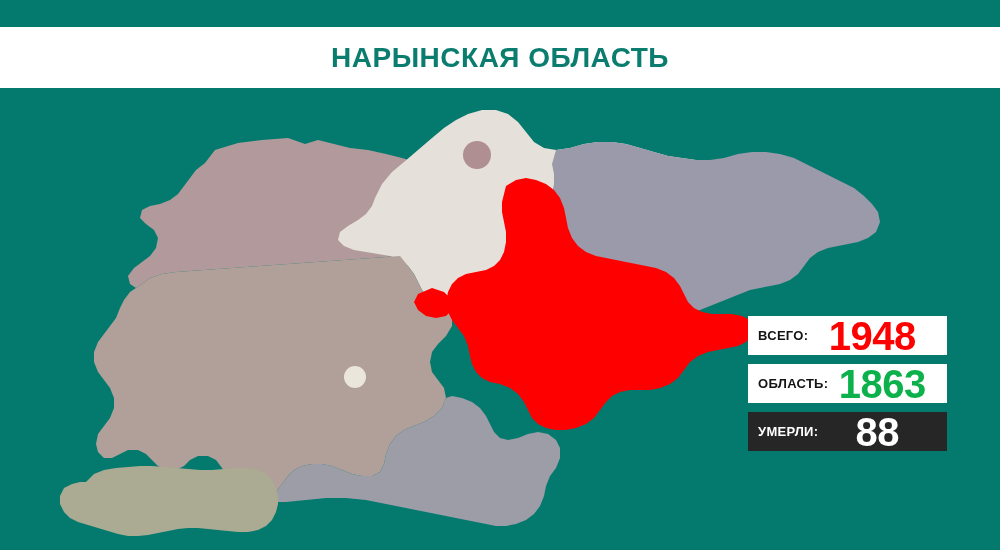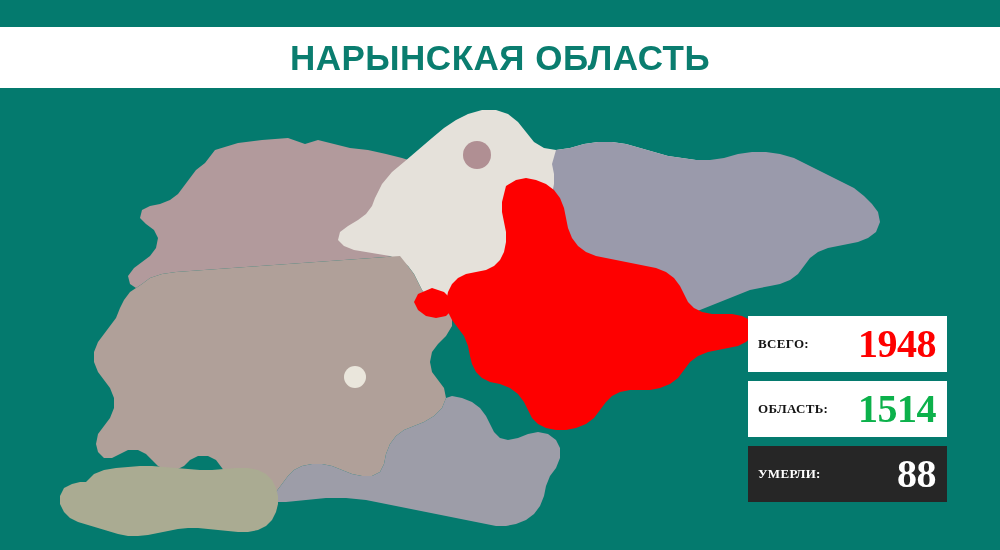--- a/index.html
+++ b/index.html
@@ -16,59 +16,58 @@
   .top-band{
     position:absolute;left:0;top:0;width:1000px;height:27px;
     background:#047a6e;
   }
   .title-band{
     position:absolute;left:0;top:27px;width:1000px;height:61px;
     background:#ffffff;
     display:flex;align-items:center;justify-content:center;
   }
   .title-text{
-    font-size:35px;
+    font-size:28px;
     font-weight:bold;
     letter-spacing:0.5px;
     color:#0a7d6f;
     font-family:"Liberation Sans", sans-serif;
     white-space:nowrap;
   }
 
   
   .map-wrap{
     position:absolute;left:0;top:88px;width:1000px;height:462px;
   }
   .map-svg{display:block;width:1000px;height:462px;}
 
   
   .stats{
     position:absolute;left:748px;top:316px;width:199px;
   }
   .stat-row{
-    height:56px;
+    height:39px;
     display:flex;align-items:center;
     margin-bottom:9px;
     box-sizing:border-box;
-    font-family:Liberation Serif, serif;
   }
   .stat-row.light{background:#ffffff;}
   .stat-row.dark{background:#262626;margin-bottom:16px;}
   .stat-label{
     font-size:13px;
     font-weight:bold;
     letter-spacing:0.3px;
     padding-left:10px;
     white-space:nowrap;
   }
   .light .stat-label{color:#141414;}
   .dark .stat-label{color:#ffffff;}
   .stat-value{
     flex:1;
-    text-align:right;
+    text-align:center;
     padding-right:11px;
     font-size:40px;
     font-weight:bold;
     line-height:1;
     letter-spacing:-0.5px;
   }
 </style>
 </head>
 <body>
 
@@ -170,21 +169,21 @@
 
   <div class="stats">
 
     <div class="stat-row light">
       <span class="stat-label">ВСЕГО:</span>
       <span class="stat-value" style="color:#fe0000">1948</span>
     </div>
 
     <div class="stat-row light">
       <span class="stat-label">ОБЛАСТЬ:</span>
-      <span class="stat-value" style="color:#0cb14b">1514</span>
+      <span class="stat-value" style="color:#0cb14b">1863</span>
     </div>
 
     <div class="stat-row dark">
       <span class="stat-label">УМЕРЛИ:</span>
       <span class="stat-value" style="color:#ffffff">88</span>
     </div>
 
   </div>
 
 </div>

